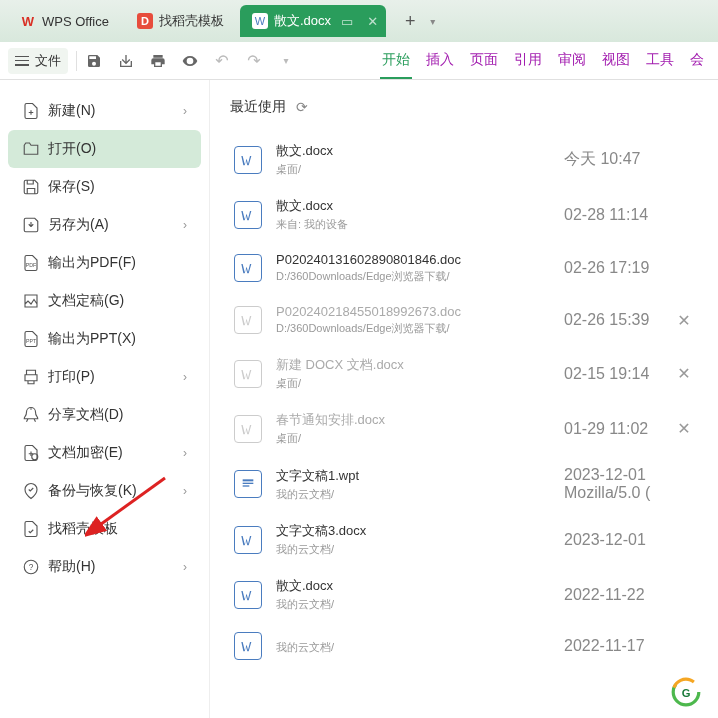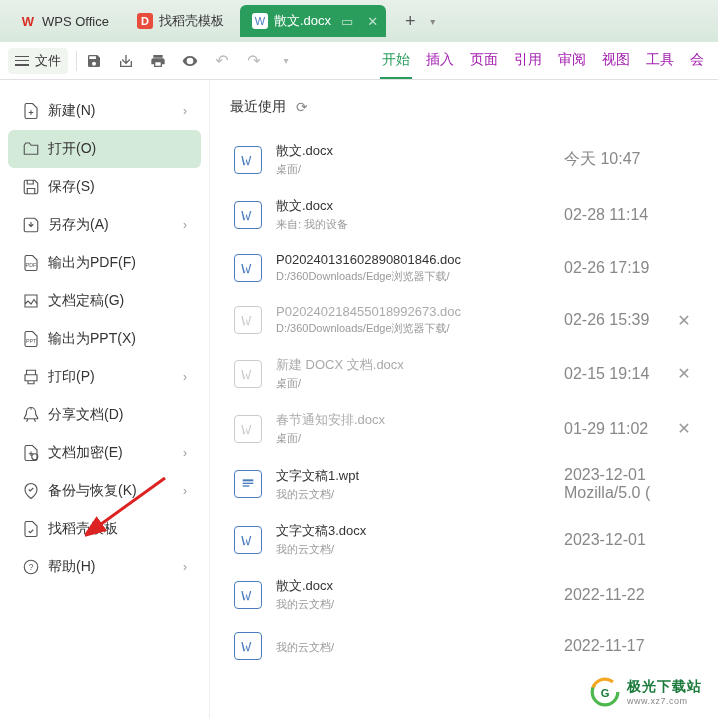--- a/index.html
+++ b/index.html
@@ -398,17 +398,13 @@
     </defs>
   <line x1="80" y1="6" x2="12" y2="55" stroke="#d22" stroke-width="3" marker-end="url(#ah)"></line>
 </svg>
 
 <div class="watermark">
   <svg class="wm-logo" viewBox="0 0 40 40">
       <circle cx="20" cy="20" r="16" fill="none" stroke="#4db84d" stroke-width="4" stroke-dasharray="60 40"></circle>
       <circle cx="20" cy="20" r="16" fill="none" stroke="#f5a623" stroke-width="4" stroke-dasharray="30 70" transform="rotate(200 20 20)"></circle>
       <text x="20" y="26" text-anchor="middle" font-size="14" fill="#1a7a3a" font-weight="bold">G</text>
     </svg>
-  <div class="wm-text">
-    <span class="wm-title">极光下载站</span>
-    <span class="wm-url">www.xz7.com</span>
-  </div>
 </div>
 
 </body></html>

